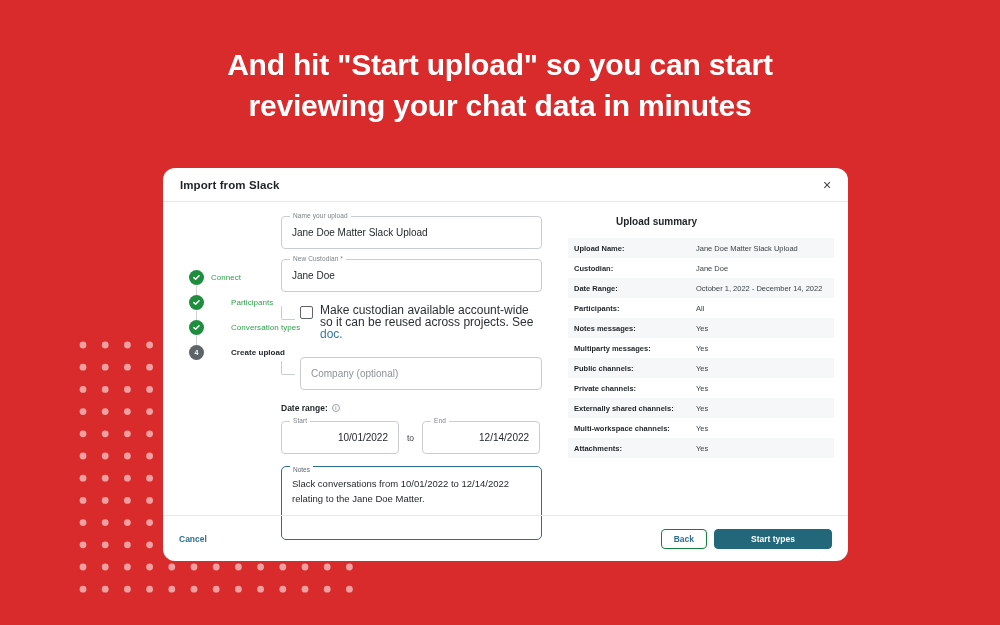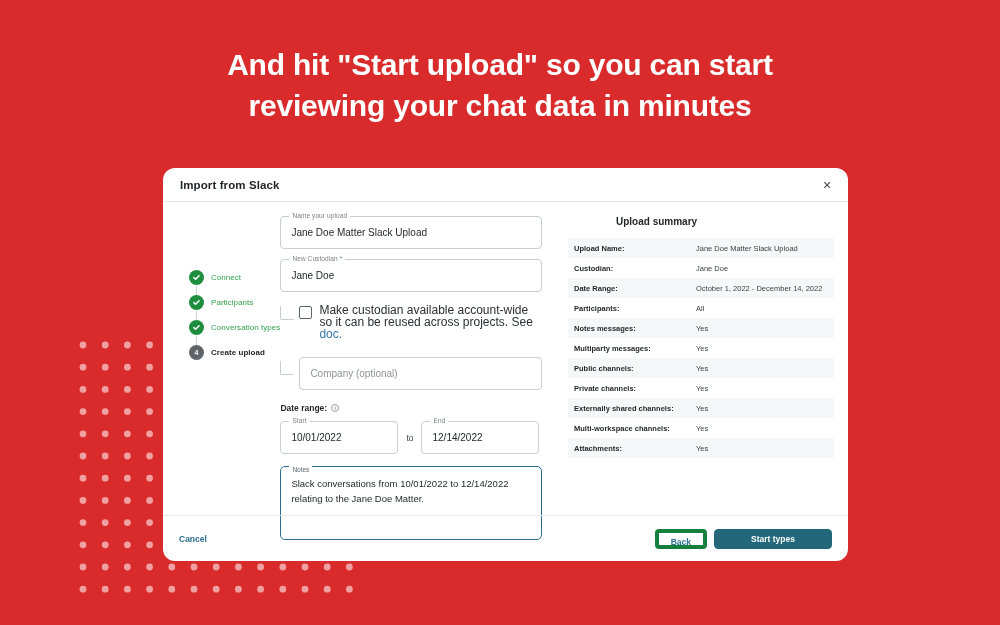--- a/index.html
+++ b/index.html
@@ -39,21 +39,21 @@
     position: absolute; right: 12px; top: 8px;
     width: 18px; height: 18px; line-height: 18px; text-align: center;
     font-size: 14px; color: #3c4246; cursor: pointer;
   }
 
   .card-body { display: flex; height: 313px; padding: 14px 0 0 0; }
 
   
   .stepper { width: 118px; padding-left: 26px; padding-top: 49px; }
   .step { position: relative; display: flex; align-items: center; height: 25px; margin-bottom: 0; }
-  .step + .step { margin-top: 0; }
+  .step + .step { margin-top: 0; gap: 20px; }
   .step-dot {
     width: 15px; height: 15px; border-radius: 50%;
     display: flex; align-items: center; justify-content: center;
     flex: none; position: relative; z-index: 2;
   }
   .step-dot.done { background: #1e8e3e; }
   .step-dot.current { background: #5f6468; }
   .step-dot svg { display: block; }
   .step-dot .num { color: #fff; font-size: 7px; font-weight: bold; line-height: 1; }
   .step-label { margin-left: 7px; font-size: 8px; letter-spacing: .05px; white-space: nowrap; }
@@ -92,21 +92,21 @@
   .cbox-text a { color: #3478a6; text-decoration: none; }
 
   .daterange-label {
     margin-top: 13px; font-size: 8.5px; font-weight: bold; color: #1f2326;
     display: flex; align-items: center; gap: 4px;
   }
   .info-ic { width: 8px; height: 8px; border: 1px solid #9aa0a5; border-radius: 50%;
              color: #9aa0a5; font-size: 6px; line-height: 6px; text-align: center; }
 
   .dates { display: flex; align-items: center; margin-top: 8px; gap: 0; }
-  .dates .fld { width: 118px; }
+  .dates .fld { width: 118px; justify-content: flex-end; }
   .to { font-size: 8.5px; color: #3c4246; margin: 0 8px; }
 
   .notes {
     position: relative; margin-top: 12px; border: 1.3px solid #2c6e8f;
     border-radius: 5px; height: 74px; padding: 9px 10px;
     font-size: 9.5px; line-height: 15px; color: #1f2326; background: #fff;
   }
   .notes .legend {
     position: absolute; top: -5px; left: 8px; background: #fff;
     padding: 0 3px; font-size: 6.5px; color: #5d676d;
@@ -123,21 +123,21 @@
 
   
   .card-foot {
     position: absolute; left: 0; bottom: 0; width: 100%; height: 46px;
     border-top: 1px solid #e6e8ea;
     display: flex; align-items: center; padding: 0 16px;
   }
   .cancel { font-size: 8.5px; font-weight: bold; color: #2b6f91; cursor: pointer; }
   .foot-right { margin-left: auto; display: flex; align-items: center; gap: 7px; }
   .btn-back {
-    border: 4px solid #15803d; color: #2b6f91; background: #fff;
+    border: 1px solid #15803d; color: #2b6f91; background: #fff;
     border-radius: 4px; font-size: 8.5px; font-weight: bold;
     padding: 0 12px; height: 20px; line-height: 19px; cursor: pointer;
   }
   .btn-start {
     background: #23687a; color: #fff; border: 1px solid #23687a;
     border-radius: 4px; font-size: 8.5px; font-weight: bold;
     width: 118px; height: 20px; line-height: 19px; text-align: center;
     cursor: pointer;
   }
 </style>

